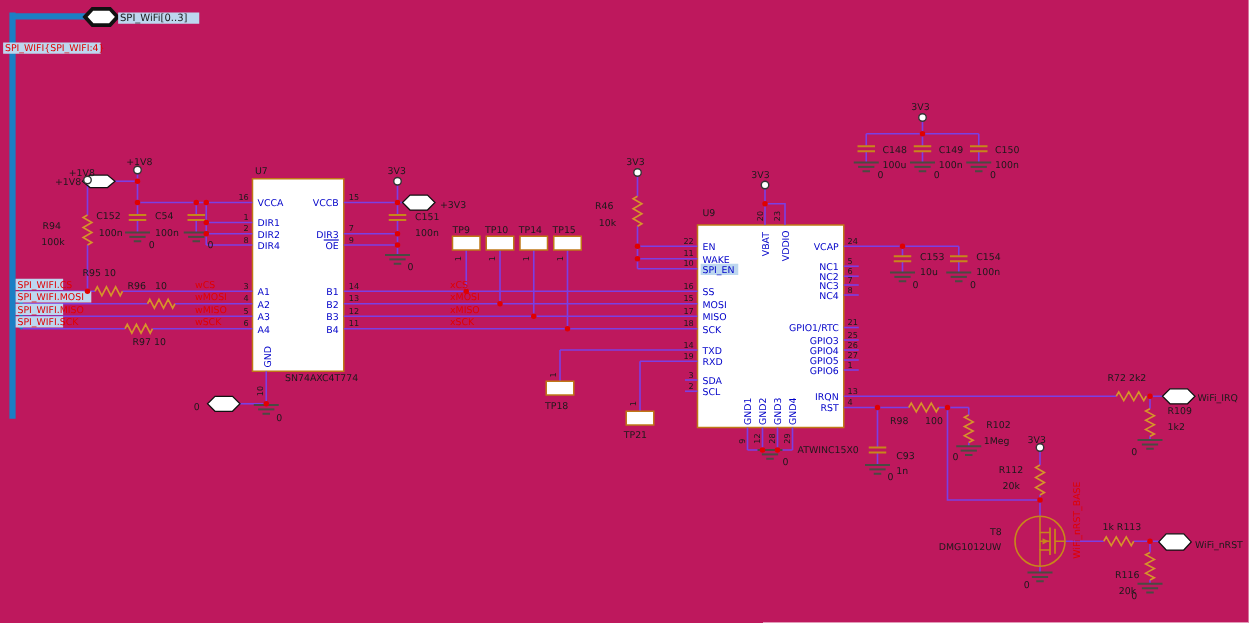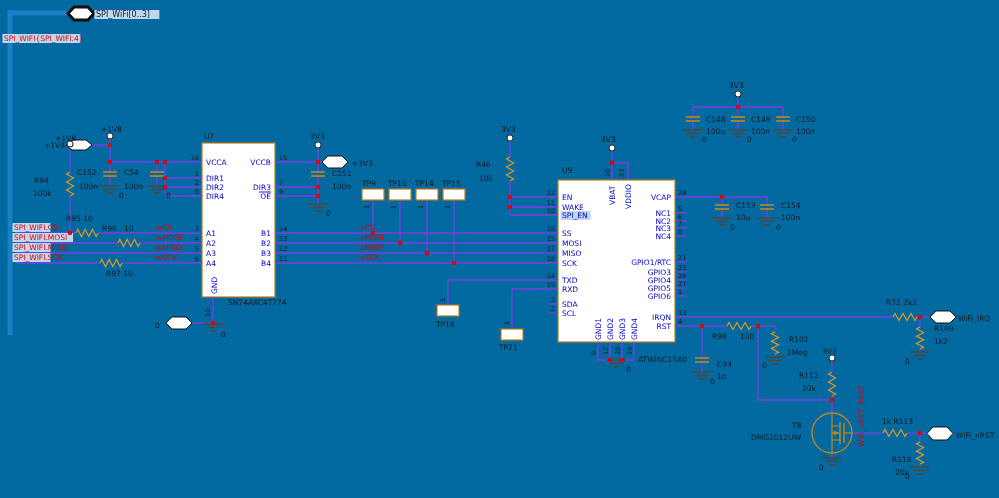--- a/index.html
+++ b/index.html
@@ -1,16 +1,16 @@
 <!DOCTYPE html>
 <html><head>
 <meta charset="utf-8">
 <style>
   html,body{margin:0;padding:0;background:#ffffff;}
-  #canvas{position:relative;width:999px;height:498px;background:#0369a1;overflow:hidden;}
+  #canvas{position:relative;width:999px;height:498px;background:#be185d;overflow:hidden;}
   svg{position:absolute;left:0;top:0;}
   text{font-family:"DejaVu Sans", sans-serif;}
 </style>
 </head>
 <body>
 
 <div id="canvas">
 
   <svg id="sch" width="999" height="498" viewBox="0 0 999 498">
       <rect x="202" y="143" width="73" height="154" fill="#ffffff" stroke="#BF7817" stroke-width="1.2"></rect>

